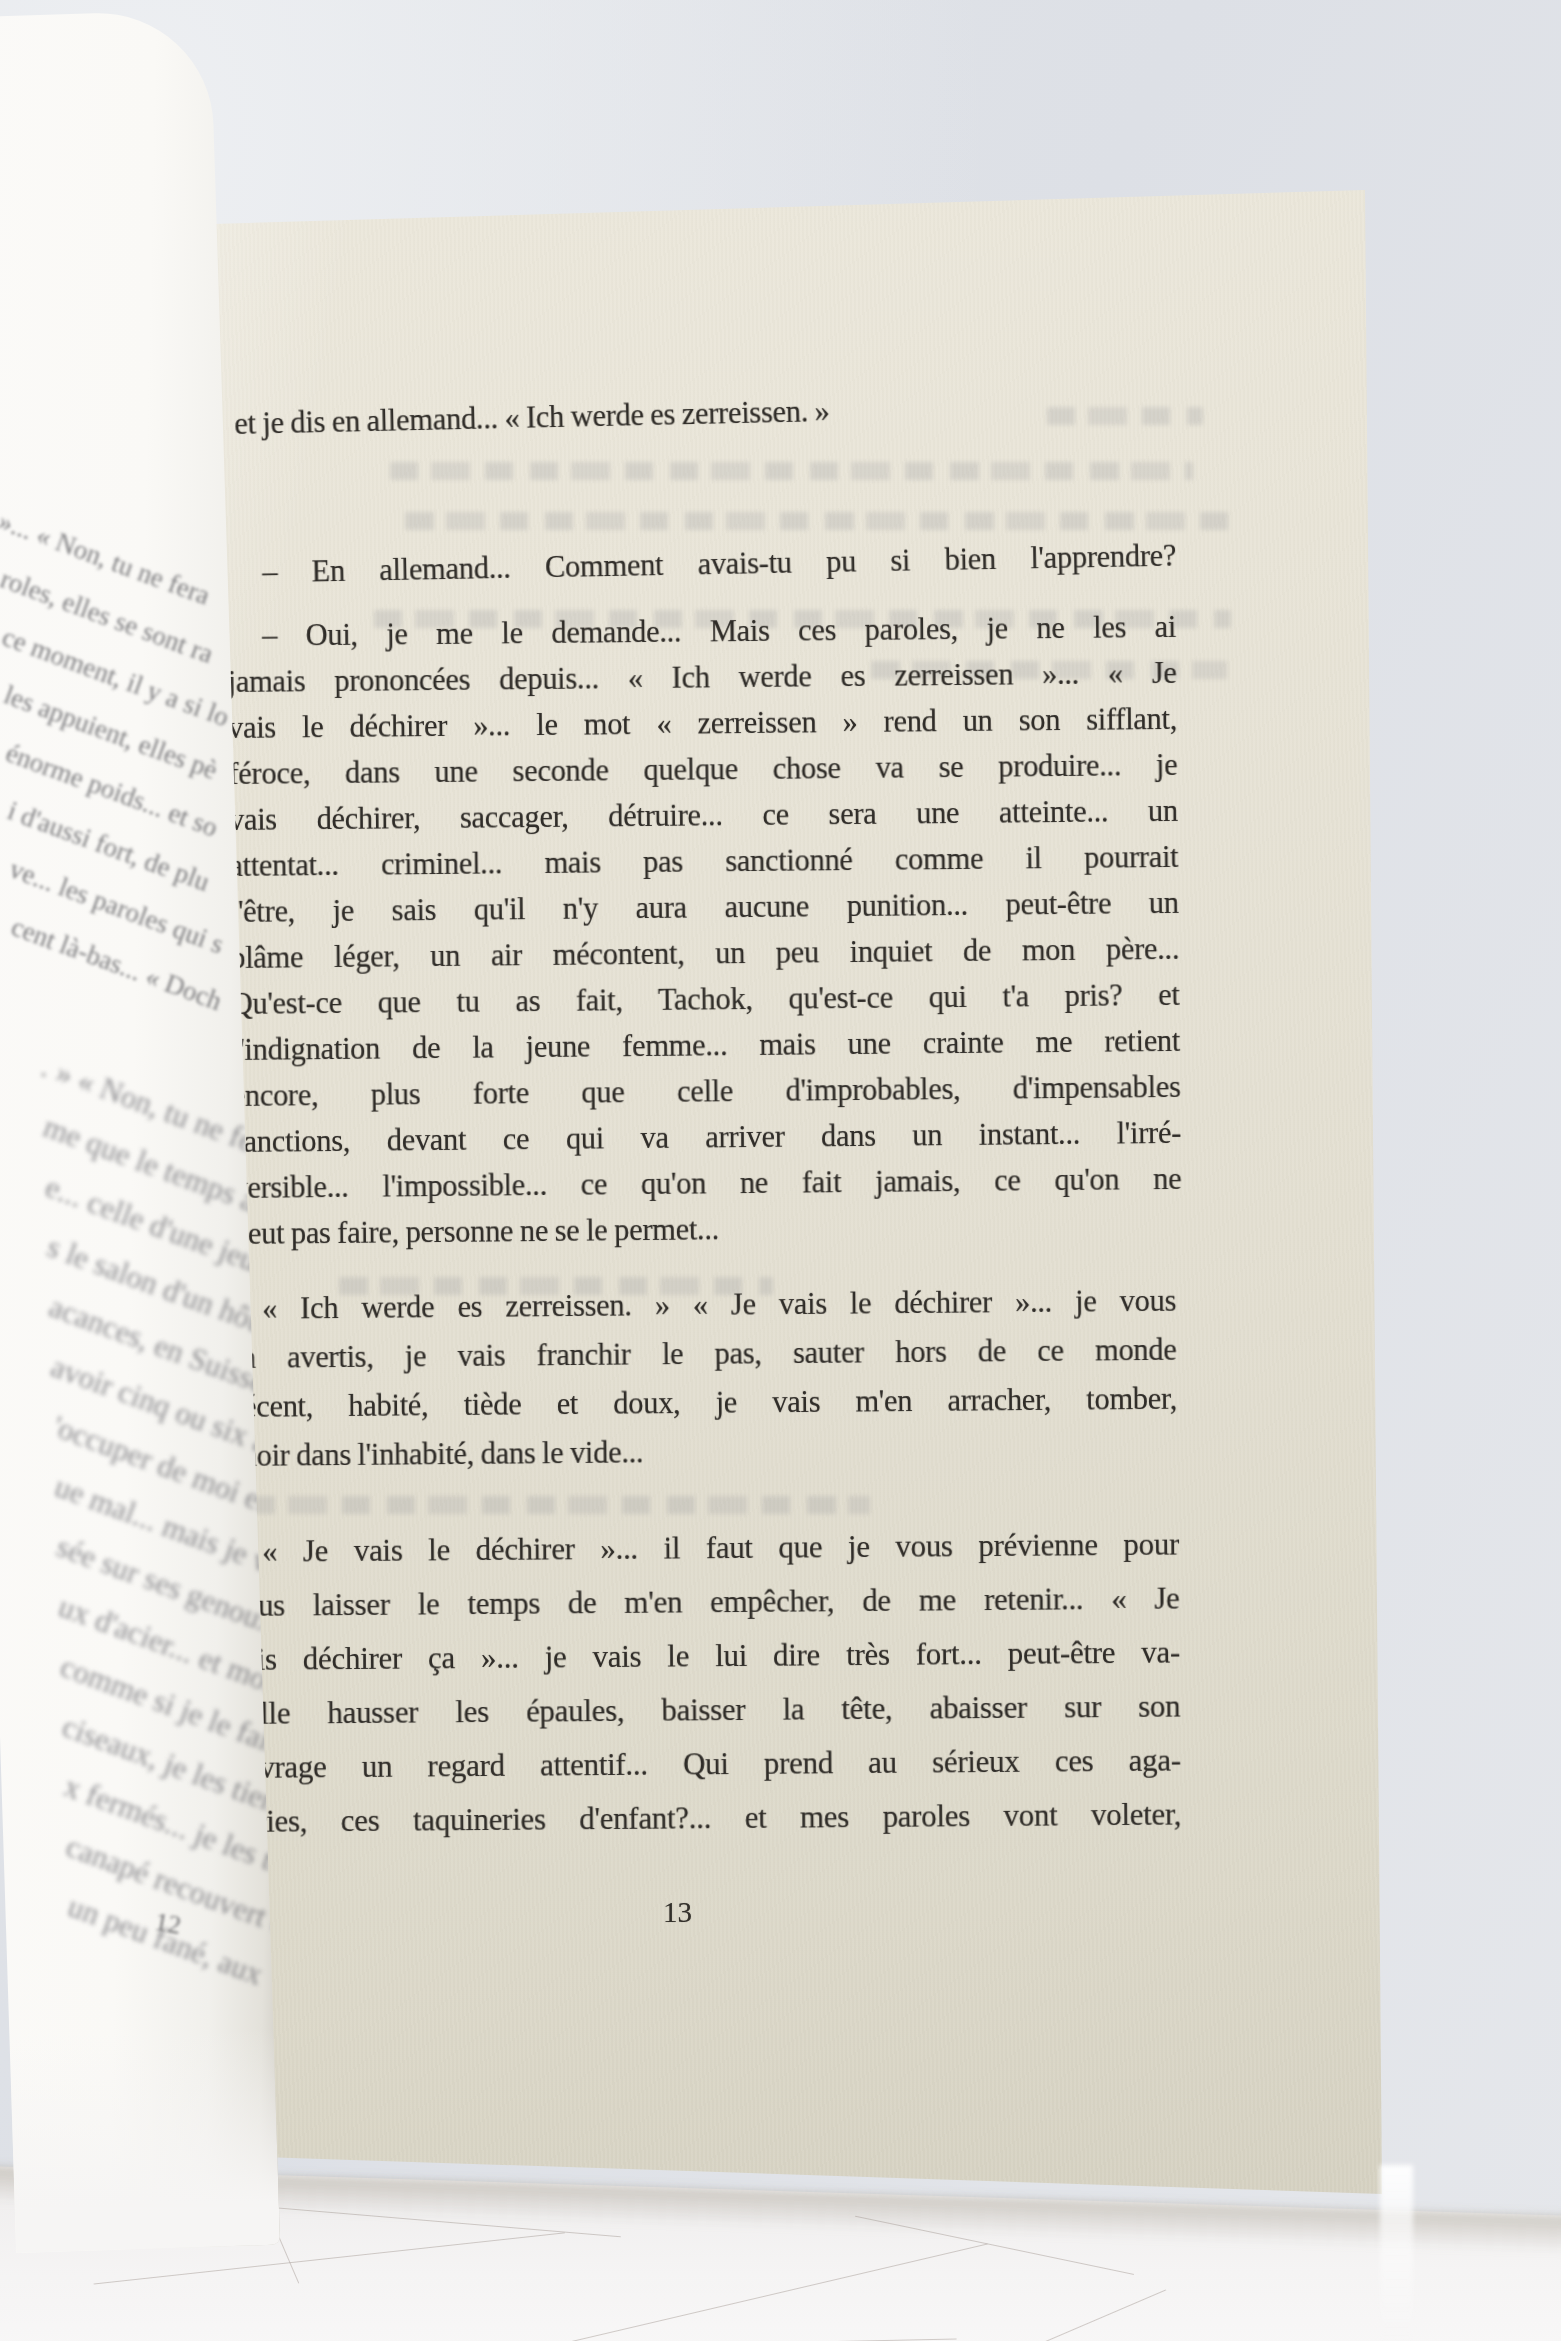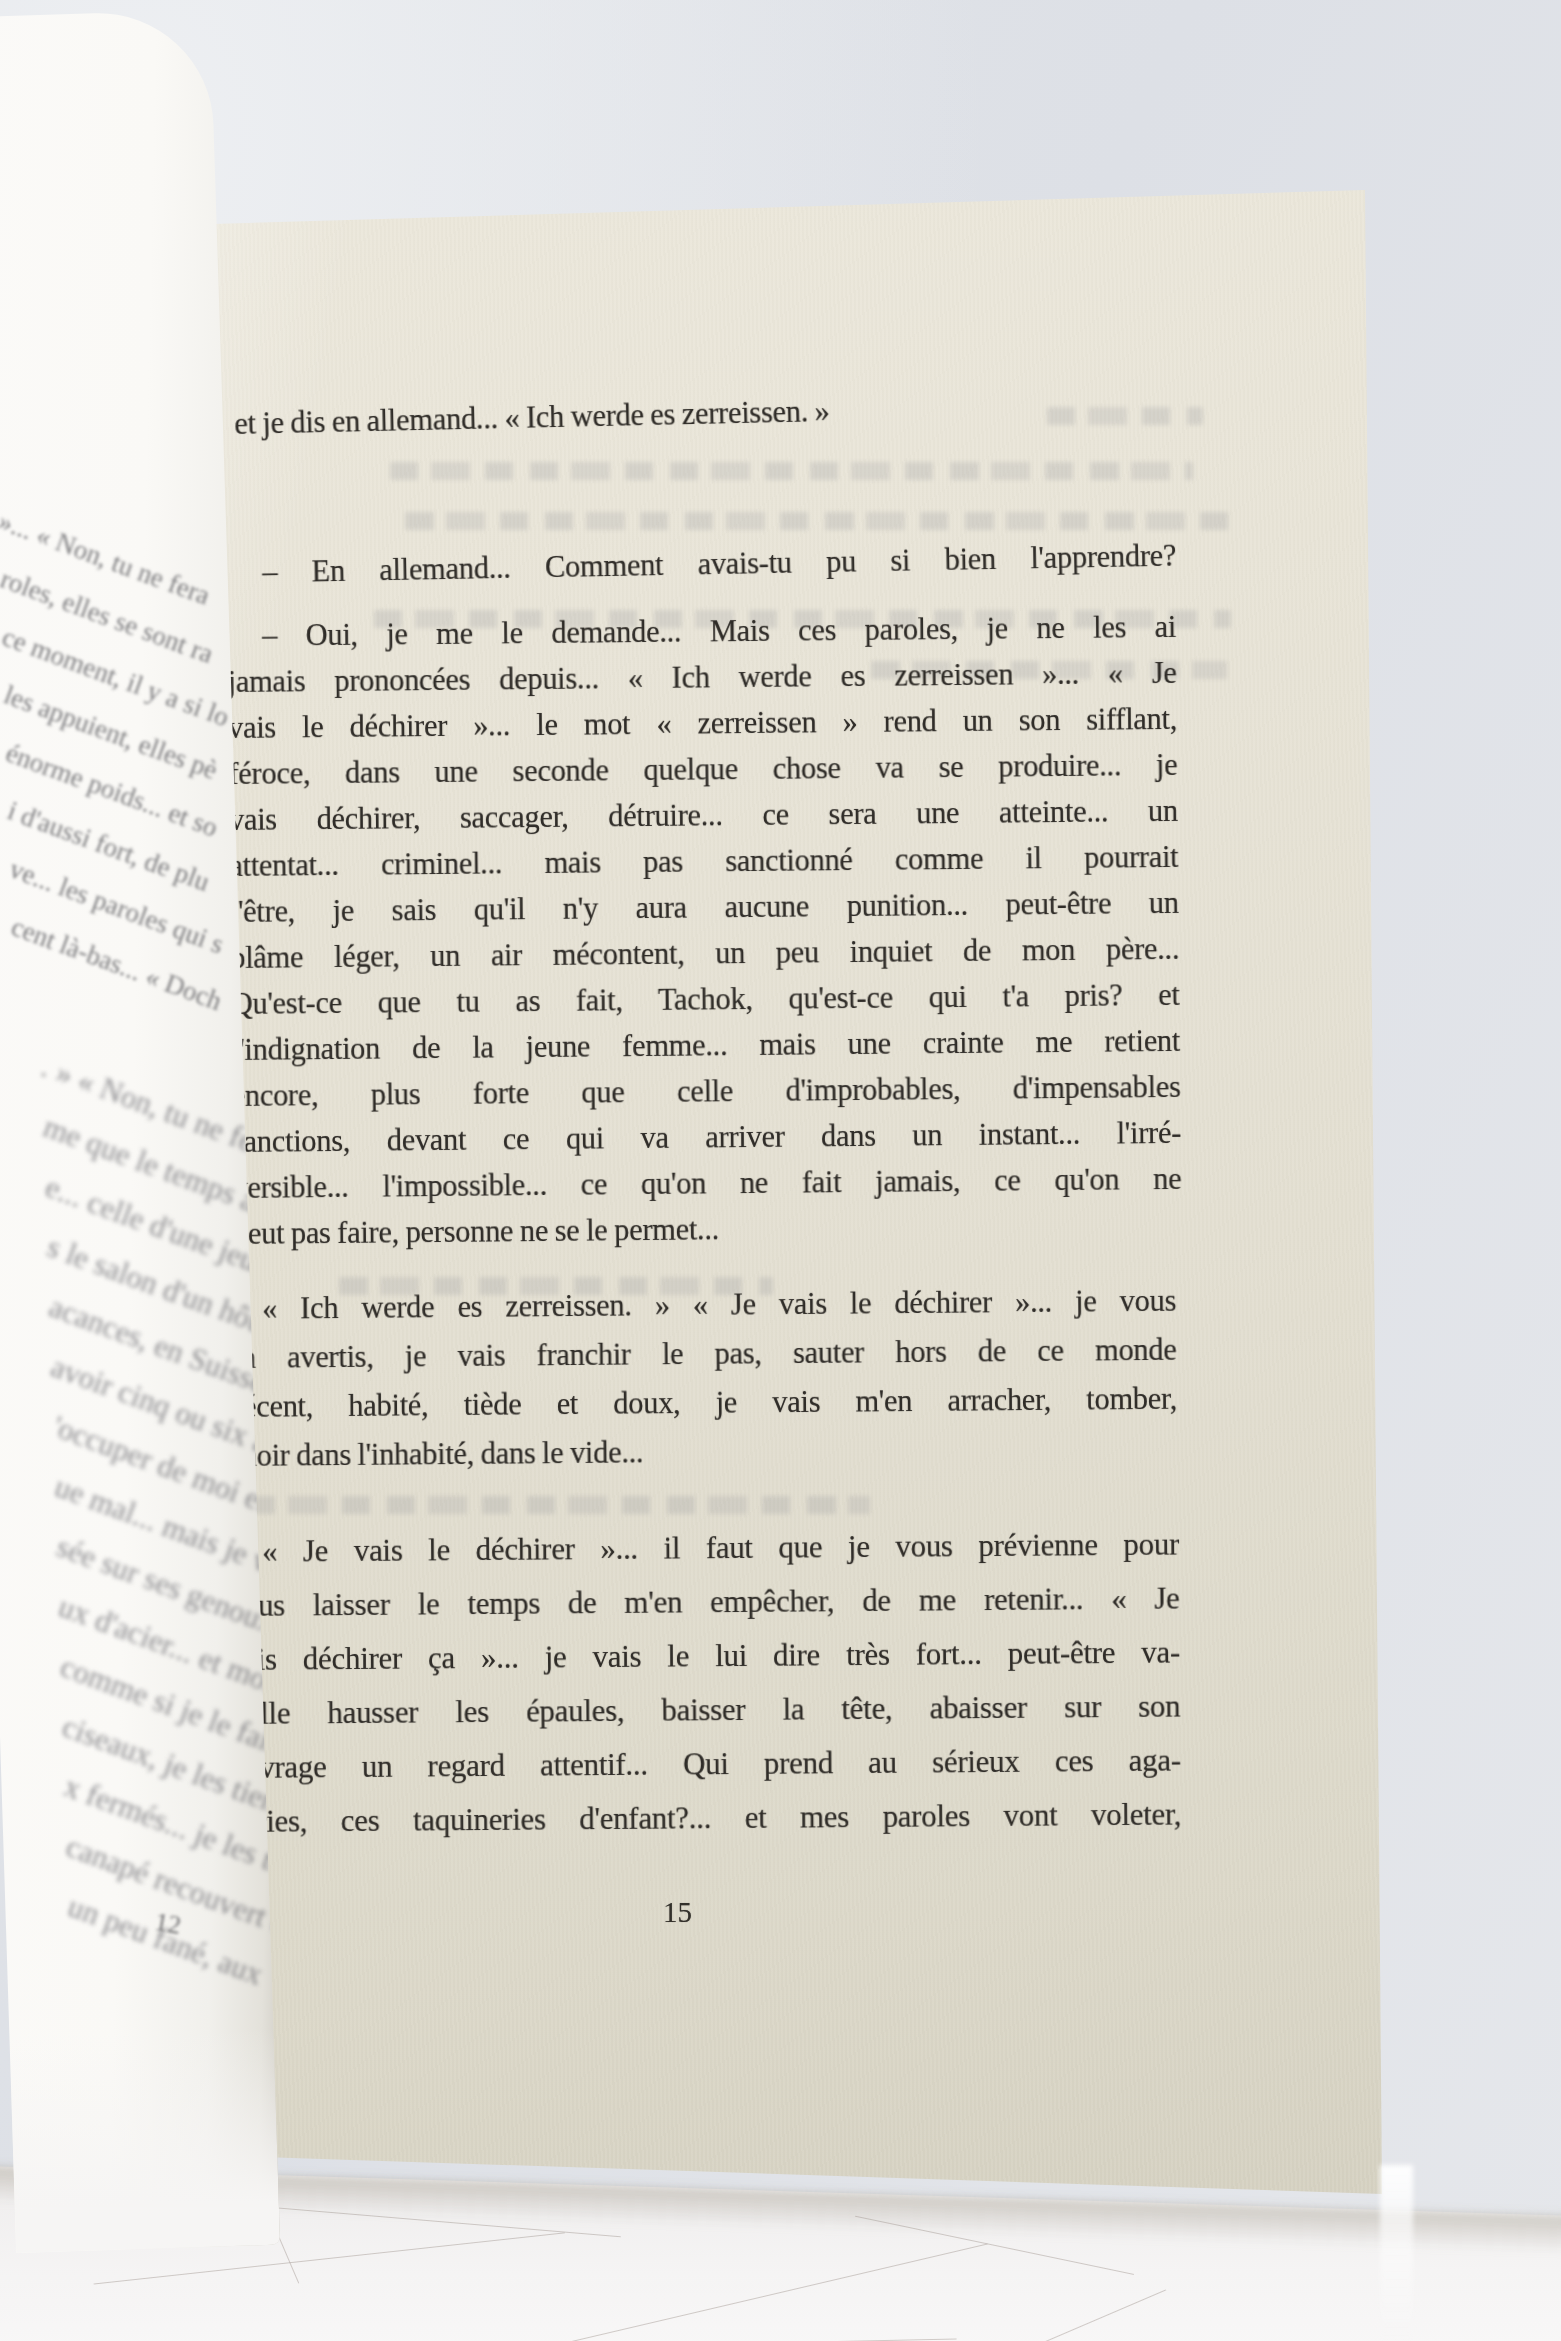--- a/index.html
+++ b/index.html
@@ -156,21 +156,21 @@
 
   <div class="para p5">
     <div class="line ind">« Je vais le déchirer »... il faut que je vous prévienne pour</div>
     <div class="line">vous laisser le temps de m'en empêcher, de me retenir... « Je</div>
     <div class="line">vais déchirer ça »... je vais le lui dire très fort... peut-être va-</div>
     <div class="line">t-elle hausser les épaules, baisser la tête, abaisser sur son</div>
     <div class="line">ouvrage un regard attentif... Qui prend au sérieux ces aga-</div>
     <div class="line">ceries, ces taquineries d'enfant?... et mes paroles vont voleter,</div>
   </div>
 
-  <div class="abs pageno">15</div>
+  <div class="abs pageno">13</div>
 </div>
 
 <div class="abs left-page">
   <div class="lp-block lp-a">
     <div class="lp-line">»... « Non, tu ne fera</div>
     <div class="lp-line">roles, elles se sont ra</div>
     <div class="lp-line">ce moment, il y a si lo</div>
     <div class="lp-line">les appuient, elles pè</div>
     <div class="lp-line">énorme poids... et so</div>
     <div class="lp-line">i d'aussi fort, de plu</div>

